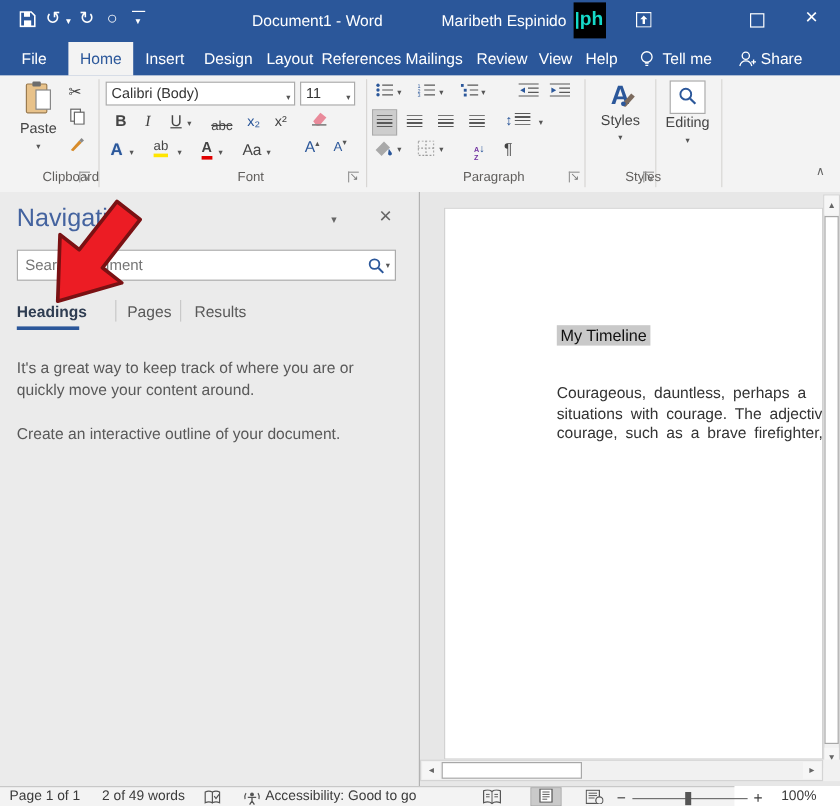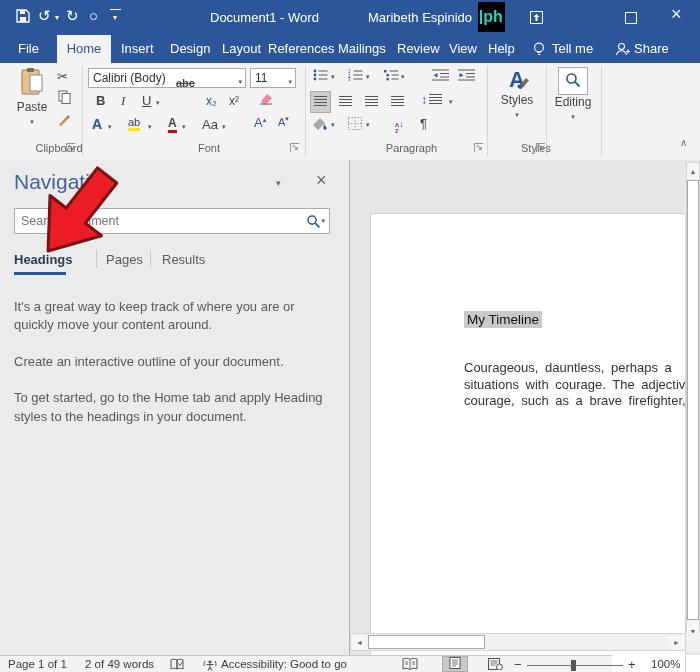--- a/index.html
+++ b/index.html
@@ -50,21 +50,21 @@
   .nav-title{font-size:21px;color:#44639f;}
   .nav-search{position:absolute;left:14px;top:48px;width:316px;height:26px;background:#fff;border:1px solid #ababab;box-sizing:border-box;display:flex;align-items:center;}
   .nav-search input{flex:1;border:none;outline:none;font-size:12.5px;color:#666;padding:0 6px;background:transparent;font-family:"Liberation Sans",sans-serif;}
   .ntab{font-size:13px;color:#595959;}
   .ntab.active{font-weight:bold;color:#2f3d52;}
   .ntab-sep{position:absolute;top:90px;width:1px;height:18px;background:#c9c9c9;}
   .nav-body{position:absolute;left:14px;top:138px;width:322px;font-size:13px;color:#595959;line-height:1.42;}
   .nav-body p{margin:0 0 18px 0;}
 
   .docarea{position:absolute;left:350px;top:0;width:350px;height:495px;background:#e7e7e7;}
-  .page{position:absolute;left:20px;top:13px;width:316px;height:460px;background:#fff;border:1px solid #d2d2d2;box-sizing:border-box;overflow:hidden;margin-top:40px;}
+  .page{position:absolute;left:20px;top:13px;width:316px;height:460px;background:#fff;border:1px solid #d2d2d2;box-sizing:border-box;overflow:hidden;}
   .doc-head{position:absolute;left:93px;top:97px;background:#c9c9c9;font-size:13.5px;color:#111;padding:1px 3px;}
   .doc-par{position:absolute;left:93px;top:146px;width:230px;font-size:13px;color:#333;line-height:16.5px;word-spacing:3px;}
   .doc-par div{white-space:nowrap;overflow:hidden;}
 
   .scroll-track{background:#f1f1f1;border:1px solid #d4d4d4;box-sizing:border-box;}
   .scroll-btn{position:absolute;display:flex;align-items:center;justify-content:center;font-size:7px;color:#666;background:#f6f6f6;}
   .scroll-thumb{position:absolute;background:#fff;border:1px solid #a8a8a8;box-sizing:border-box;}
 
   
   .statusbar{position:absolute;left:0;top:655px;width:612px;height:17px;background:#f3f3f3;border-top:1px solid #c8c8c8;box-sizing:border-box;font-size:11.5px;color:#3b3b3b;}
@@ -175,21 +175,21 @@
     <div class="fontbox" style="left:88px;top:5px;width:148px;">
       <span>Calibri (Body)</span><span class="chev">▾</span>
     </div>
     <div class="fontbox" style="left:250px;top:5px;width:36px;">
       <span>11</span><span class="chev">▾</span>
     </div>
     <span class="rbtn bold-g" style="left:96px;top:30px;">B</span>
     <span class="rbtn ital-g" style="left:121px;top:30px;">I</span>
     <span class="rbtn und-g" style="left:142px;top:30px;">U</span>
     <span class="rbtn chev" style="left:156px;top:36px;">▾</span>
-    <span class="rbtn strike-g" style="left:176px;top:14px;font-weight:bold;">abc</span>
+    <span class="rbtn strike-g" style="left:176px;top:36px;">abc</span>
     <span class="rbtn" style="left:206px;top:31px;font-size:12px;color:#2b579a;">x₂</span>
     <span class="rbtn" style="left:229px;top:31px;font-size:12px;">x²</span>
     <span class="rbtn" style="left:258px;top:28px;">
       <svg width="16" height="15" viewBox="0 0 16 15">
           <path d="M3 10l6-7 5 4-6 7H6z" fill="#e98a9a"></path>
           <path d="M2 13h12" stroke="#888" stroke-width="1.4"></path>
         </svg>
     </span>
     <span class="rbtn fx-a" style="left:92px;top:53px;">A</span>
     <span class="rbtn chev" style="left:108px;top:60px;">▾</span>
@@ -322,21 +322,20 @@
       <span class="abs ntab active" style="left:14px;top:92px;">Headings</span>
       <span class="ntab-sep" style="left:96px;"></span>
       <span class="abs ntab" style="left:106px;top:92px;">Pages</span>
       <span class="ntab-sep" style="left:150px;"></span>
       <span class="abs ntab" style="left:162px;top:92px;">Results</span>
       <span class="abs" style="left:14px;top:112px;width:52px;height:3px;background:#2b579a;"></span>
 
       <div class="nav-body">
         <p>It's a great way to keep track of where you are or quickly move your content around.</p>
         <p>Create an interactive outline of your document.</p>
-        <p>To get started, go to the Home tab and apply Heading styles to the headings in your document.</p>
       </div>
 
       <svg class="abs" style="left:26px;top:2px;" width="102" height="104" viewBox="0 0 100 100">
         <g transform="rotate(38 50 50)">
           <polygon points="38,2 62,2 62,52 82,52 50,96 18,52 38,52" fill="#ec1c24" stroke="#7a1113" stroke-width="3" stroke-linejoin="round"></polygon>
         </g>
       </svg>
     </div>
 
     <div class="docarea">

